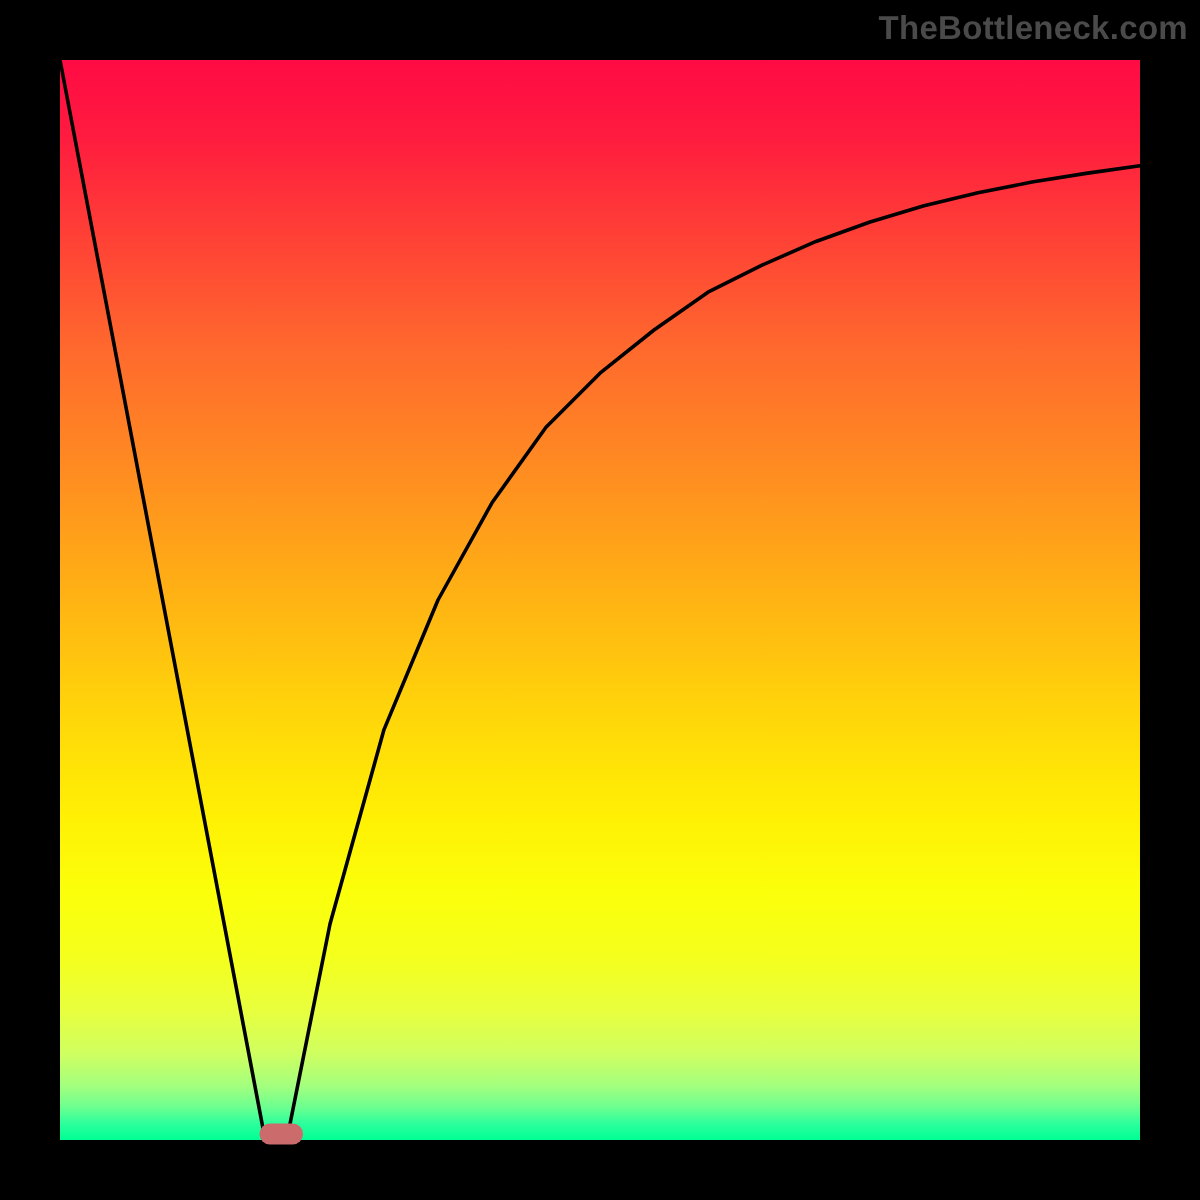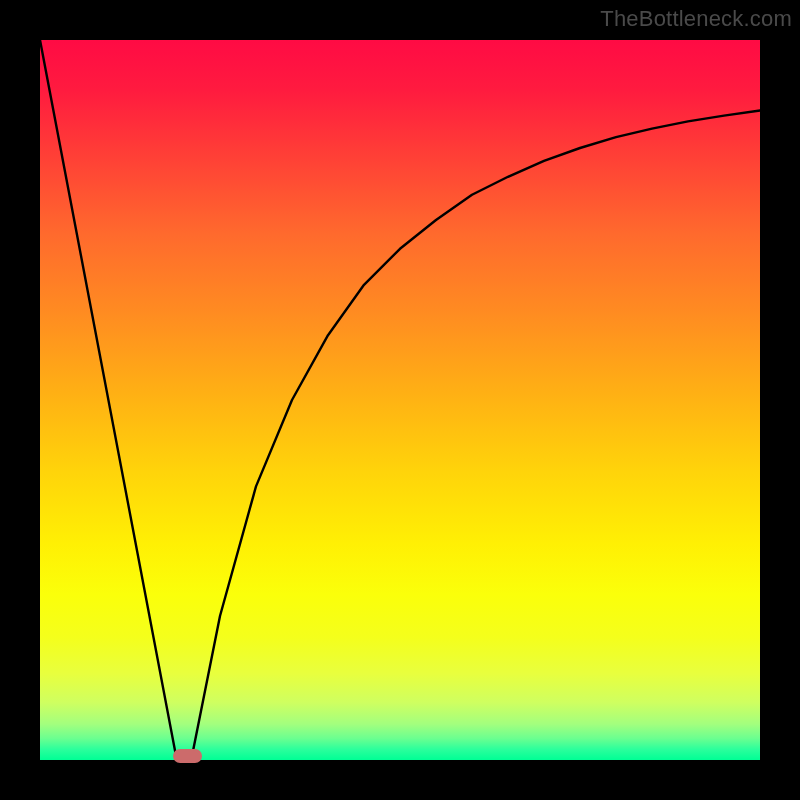--- a/index.html
+++ b/index.html
@@ -43,21 +43,21 @@
       #2cff9c 98.5%,
       #00ff95 100%
     );
   }
   .watermark {
     position: absolute;
     top: 6px;
     right: 8px;
     color: #4a4a4a;
     font-size: 22px;
-    font-weight: 400;
+    font-weight: 700;
     letter-spacing: 0.2px;
     user-select: none;
   }
   svg.overlay {
     position: absolute;
     left: 0;
     top: 0;
   }
   .marker {
     position: absolute;

